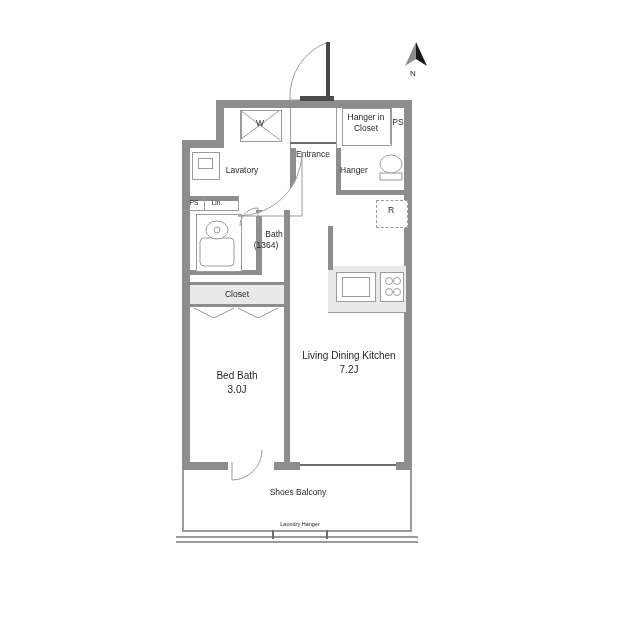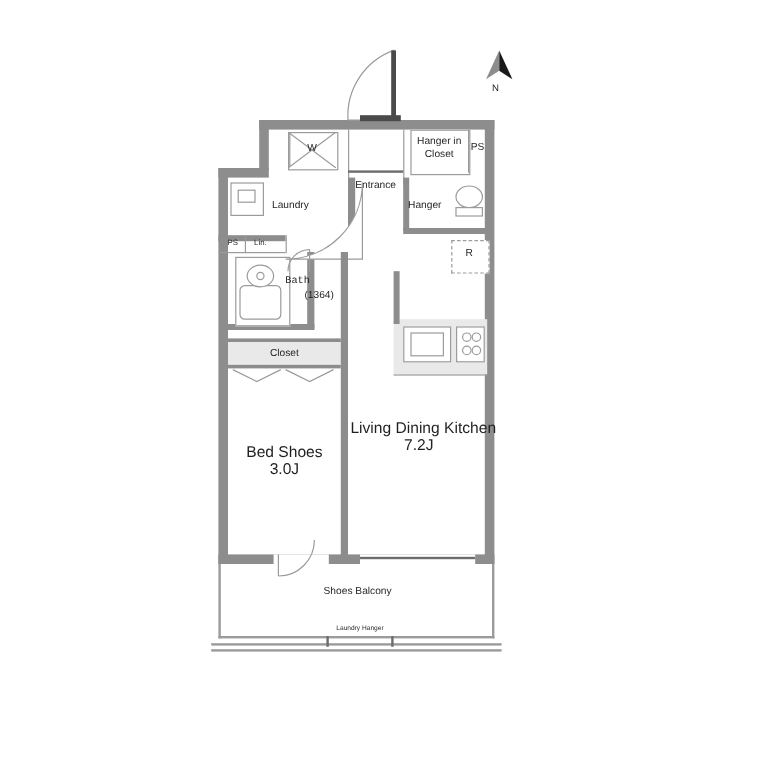--- a/index.html
+++ b/index.html
@@ -1,20 +1,20 @@
 <!DOCTYPE html>
 <html><head>
 <meta charset="utf-8">
 <style>
   html,body{margin:0;padding:0;background:#ffffff;}
   body{width:640px;height:640px;font-family:"Liberation Sans",sans-serif;color:#231f20;}
   #plan{position:relative;width:640px;height:640px;overflow:hidden;}
 
   .lbl{position:absolute;font-size:8.5px;line-height:1.15;text-align:center;color:#231f20;white-space:nowrap;}
-  .lbl.big{font-size:13px;}
+  .lbl.big{font-size:10px;}
   .lbl.tiny{font-size:6.5px;}
   .lbl.mini{font-size:5.5px;}
 
   
   .wall{position:absolute;background:#8d8d8d;}
   .wallk{position:absolute;background:#4a4a4a;}
   .gray{position:absolute;background:#e9e9e9;}
   .outline{position:absolute;border:1px solid #9b9b9b;background:#fff;}
   .dash{position:absolute;border:1px dashed #9b9b9b;background:#fff;}
   .line{position:absolute;background:#9b9b9b;}
@@ -70,21 +70,21 @@
 
   <div class="lbl" style="left:390px;top:118px;width:16px;">PS</div>
   <div class="line" style="left:390px;top:108px;width:1px;height:36px;"></div>
 
   <svg style="position:absolute;left:288px;top:40px;" width="52" height="62">
     <path d="M2 60 A58 58 0 0 1 40 2 L40 60 Z" fill="#ffffff" stroke="#9b9b9b" stroke-width="1"></path>
     <rect x="38" y="2" width="4" height="58" fill="#4a4a4a"></rect>
   </svg>
   <div class="wallk" style="left:300px;top:96px;width:34px;height:5px;"></div>
 
-  <div class="lbl" style="left:212px;top:166px;width:60px;">Laundry</div>
+  <div class="lbl" style="left:212px;top:166px;width:60px;">Lavatory</div>
   <div class="outline" style="left:192px;top:152px;width:26px;height:26px;"></div>
   <div class="outline" style="left:198px;top:158px;width:13px;height:9px;"></div>
 
   <div class="wall" style="left:290px;top:148px;width:6px;height:62px;"></div>
   <div class="wall" style="left:182px;top:196px;width:56px;height:5px;"></div>
 
   <div class="lbl tiny" style="left:186px;top:199px;width:16px;">PS</div>
   <div class="lbl tiny" style="left:206px;top:199px;width:22px;">Lin.</div>
   <div class="line" style="left:204px;top:196px;width:1px;height:15px;"></div>
   <div class="line" style="left:182px;top:210px;width:56px;height:1px;"></div>
@@ -102,21 +102,21 @@
   <div class="lbl" style="left:376px;top:206px;width:30px;">R</div>
 
   <div class="wall" style="left:190px;top:270px;width:72px;height:5px;"></div>
   <div class="wall" style="left:256px;top:210px;width:6px;height:64px;"></div>
   <div class="outline" style="left:196px;top:214px;width:44px;height:56px;"></div>
   <svg style="position:absolute;left:198px;top:218px;" width="40" height="50">
     <rect x="2" y="20" width="34" height="28" rx="4" fill="#fff" stroke="#9b9b9b" stroke-width="1"></rect>
     <ellipse cx="19" cy="12" rx="11" ry="9" fill="#fff" stroke="#9b9b9b" stroke-width="1"></ellipse>
     <circle cx="19" cy="12" r="3" fill="#fff" stroke="#9b9b9b" stroke-width="1"></circle>
   </svg>
-  <div class="lbl" style="left:228px;top:230px;width:40px;font-family:Liberation Mono, monospace;">Bath</div>
+  <div class="lbl" style="left:254px;top:230px;width:40px;">Bath</div>
   <div class="lbl" style="left:244px;top:241px;width:44px;">(1364)</div>
 
   <svg style="position:absolute;left:236px;top:150px;" width="70" height="70">
     <path d="M66 2 A64 64 0 0 1 2 66 L66 66 Z" fill="#ffffff" stroke="#9b9b9b" stroke-width="1"></path>
   </svg>
 
   <svg style="position:absolute;left:238px;top:206px;" width="22" height="22">
     <path d="M20 2 A18 18 0 0 0 2 20" fill="none" stroke="#9b9b9b" stroke-width="1"></path>
     <line x1="20" y1="2" x2="20" y2="20" stroke="#9b9b9b" stroke-width="1"></line>
   </svg>
@@ -124,21 +124,21 @@
   <div class="gray" style="left:190px;top:284px;width:94px;height:20px;"></div>
   <div class="wall" style="left:190px;top:282px;width:94px;height:3px;"></div>
   <div class="wall" style="left:190px;top:304px;width:94px;height:3px;"></div>
   <div class="lbl" style="left:196px;top:290px;width:82px;">Closet</div>
   <svg style="position:absolute;left:192px;top:307px;" width="90" height="12">
     <polyline points="2,1 22,11 42,1" fill="none" stroke="#9b9b9b" stroke-width="1"></polyline>
     <polyline points="46,1 66,11 86,1" fill="none" stroke="#9b9b9b" stroke-width="1"></polyline>
   </svg>
 
   <div class="wall" style="left:284px;top:210px;width:6px;height:256px;"></div>
-  <div class="lbl big" style="left:190px;top:370px;width:94px;">Bed Shoes</div>
+  <div class="lbl big" style="left:190px;top:370px;width:94px;">Bed Bath</div>
   <div class="lbl big" style="left:190px;top:384px;width:94px;">3.0J</div>
 
   <div class="line" style="left:228px;top:462px;width:46px;height:8px;background:#ffffff;"></div>
   <svg style="position:absolute;left:230px;top:448px;" width="46" height="34">
     <path d="M2 32 A30 30 0 0 0 32 2" fill="none" stroke="#9b9b9b" stroke-width="1"></path>
     <line x1="2" y1="32" x2="2" y2="14" stroke="#9b9b9b" stroke-width="1"></line>
   </svg>
 
   <div class="lbl big" style="left:292px;top:350px;width:114px;">Living Dining Kitchen</div>
   <div class="lbl big" style="left:292px;top:364px;width:114px;">7.2J</div>

